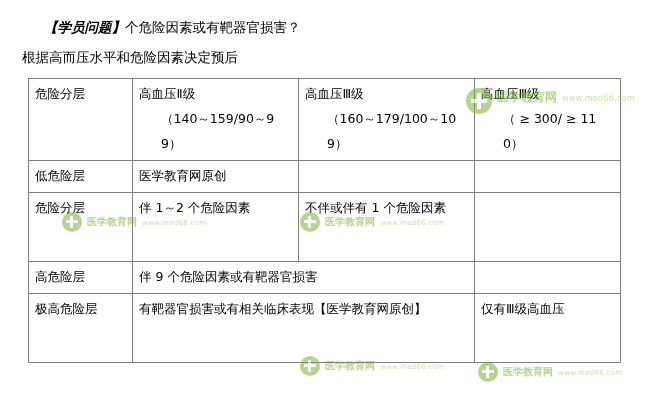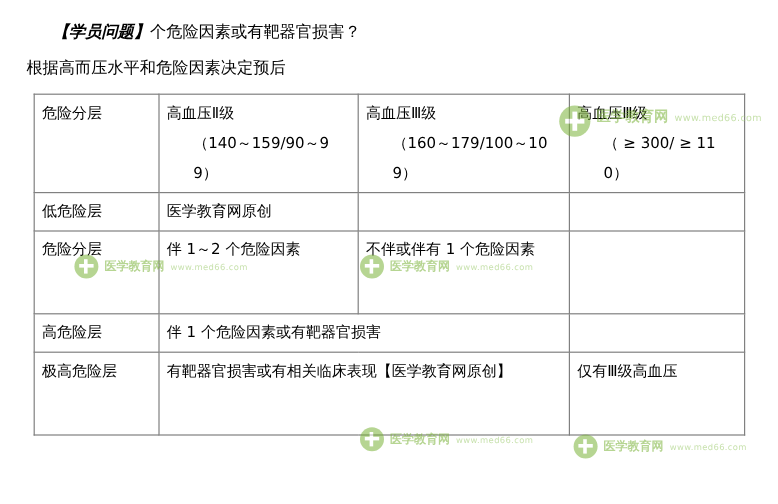--- a/index.html
+++ b/index.html
@@ -187,21 +187,21 @@
         <td></td>
       </tr>
       <tr>
         <td class="cell-tall">危险分层</td>
         <td>伴 1～2 个危险因素</td>
         <td>不伴或伴有 1 个危险因素</td>
         <td></td>
       </tr>
       <tr>
         <td>高危险层</td>
-        <td colspan="2">伴 1 个危险因素或有靶器官损害</td>
+        <td colspan="2">伴 9 个危险因素或有靶器官损害</td>
         <td></td>
       </tr>
       <tr>
         <td class="cell-tall">极高危险层</td>
         <td colspan="2">有靶器官损害或有相关临床表现【医学教育网原创】</td>
         <td>仅有Ⅲ级高血压</td>
       </tr>
     </tbody>
   </table>
 

